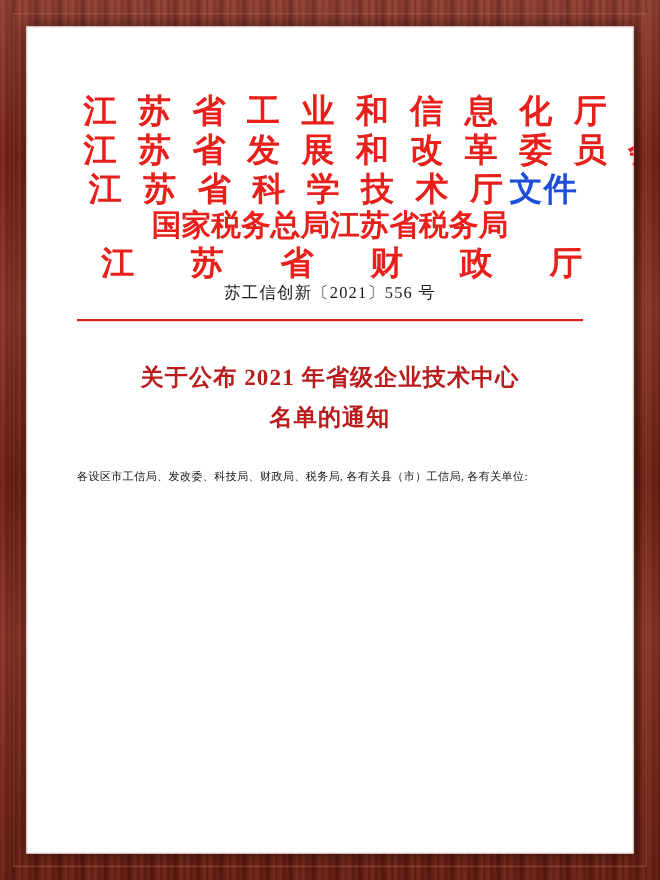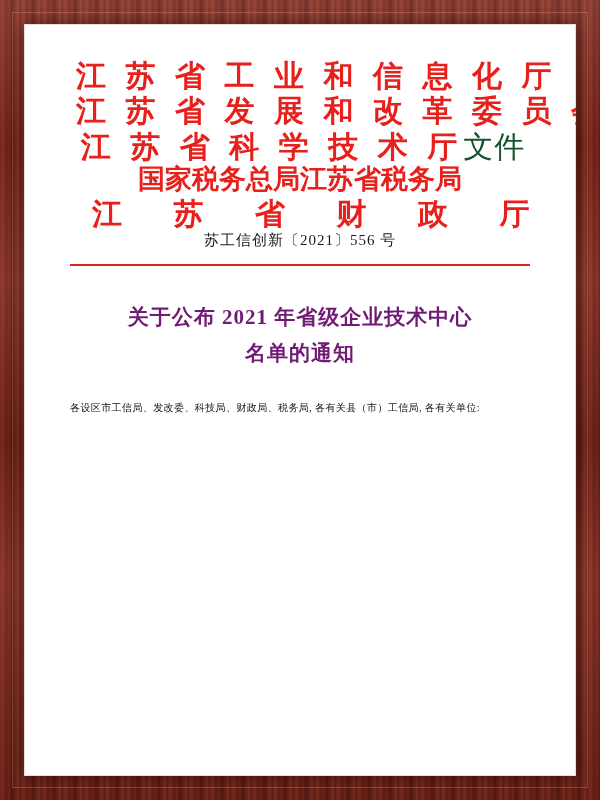--- a/index.html
+++ b/index.html
@@ -42,20 +42,21 @@
     height: 100%;
     box-sizing: border-box;
     background: #ffffff;
     box-shadow: inset 0 0 0 1px #e7ded9, 0 0 14px rgba(0,0,0,0.45);
     padding: 34px 46px 0 46px;
     overflow: hidden;
   }
 
   
   .header-lines {
+    margin-top: 26px;
     text-align: center;
   }
   .hline {
     color: #e8201c;
     font-family: "Liberation Serif", serif;
     font-weight: bold;
     line-height: 1.18;
     white-space: nowrap;
   }
   .hline-1, .hline-2, .hline-3, .hline-4 {
@@ -63,23 +64,23 @@
     letter-spacing: 6px;
     padding-left: 6px;
   }
   .hline-3 { position: relative; }
   .hline-4 { letter-spacing: 22px; padding-left: 22px; }
   .hline-5 {
     font-size: 27px;
     letter-spacing: 0px;
   }
   .wenjian {
-    color: #14532d;
+    color: #1d4ed8;
     font-family: "Liberation Serif", serif;
-    font-weight: normal;
+    font-weight: bold;
     font-size: 30px;
     letter-spacing: 1px;
   }
 
   .doc-number {
     text-align: center;
     color: #1a1a1a;
     font-family: "Liberation Serif", serif;
     font-size: 15px;
     letter-spacing: 1px;
@@ -87,21 +88,21 @@
 
   .red-rule {
     margin: 14px 0 0 0;
     height: 2px;
     background: #d9241d;
   }
 
   .doc-title {
     margin-top: 34px;
     text-align: center;
-    color: #701a75;
+    color: #b91c1c;
     font-family: "Liberation Serif", serif;
     font-weight: bold;
     font-size: 21px;
     line-height: 1.7;
     letter-spacing: 1px;
   }
 
   .body-text {
     margin-top: 26px;
     color: #111;

